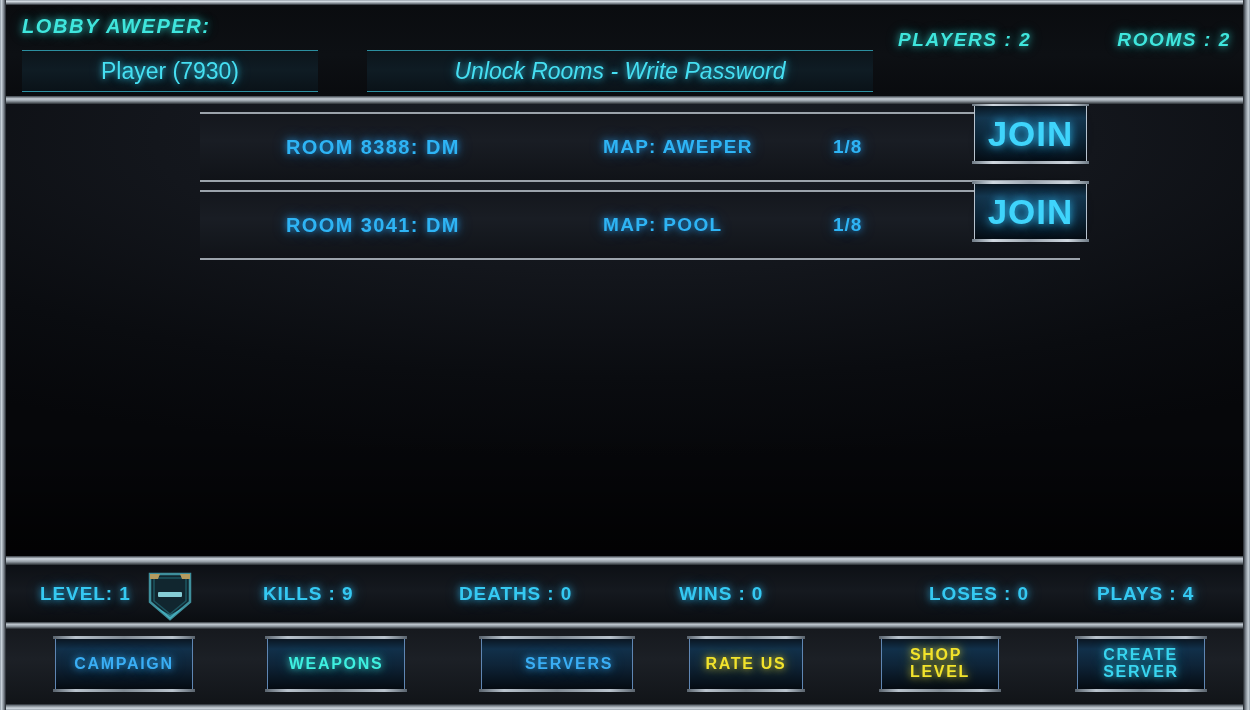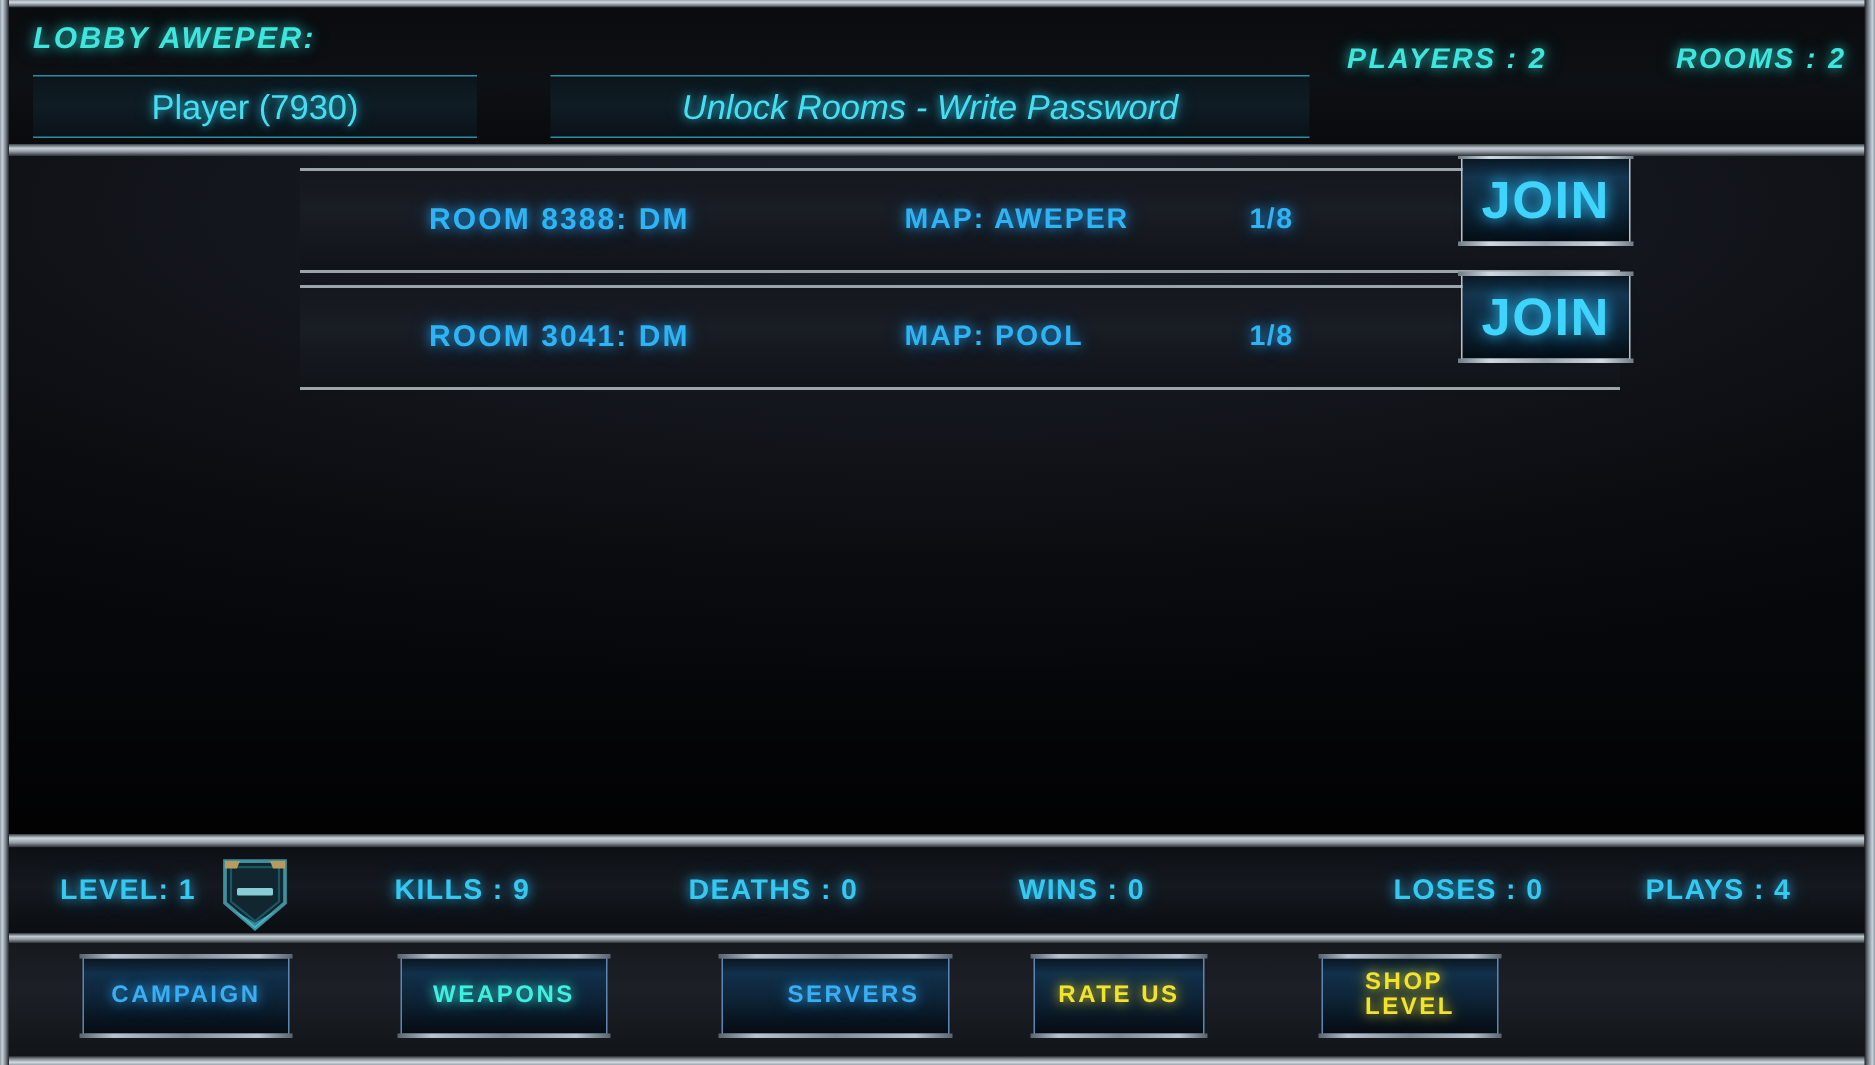--- a/index.html
+++ b/index.html
@@ -385,16 +385,20 @@
 
     <div class="nav-btn nb4">
       <span class="nav-label c-yellow">RATE US</span>
     </div>
 
     <div class="nav-btn nb5">
       <span class="nav-label c-yellow">SHOP
 LEVEL</span>
     </div>
 
+    <div class="nav-btn nb6">
+      <span class="nav-label c-cyan2">CREATE
+SERVER</span>
+    </div>
 
   </div>
 
 </div>
 
 </body></html>

